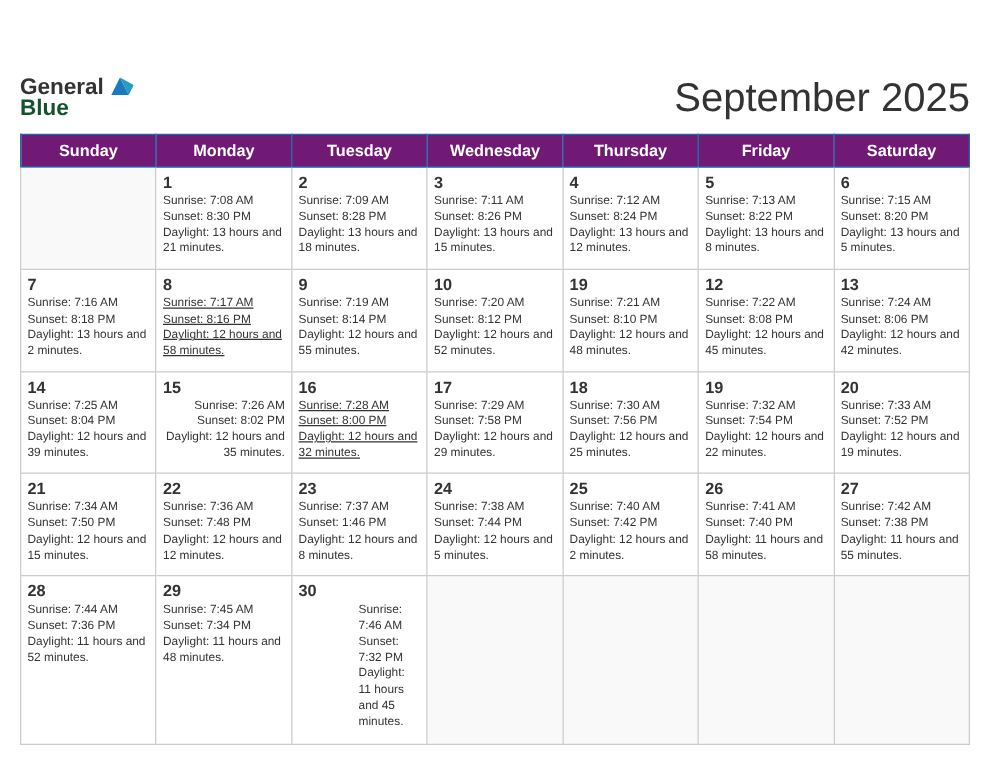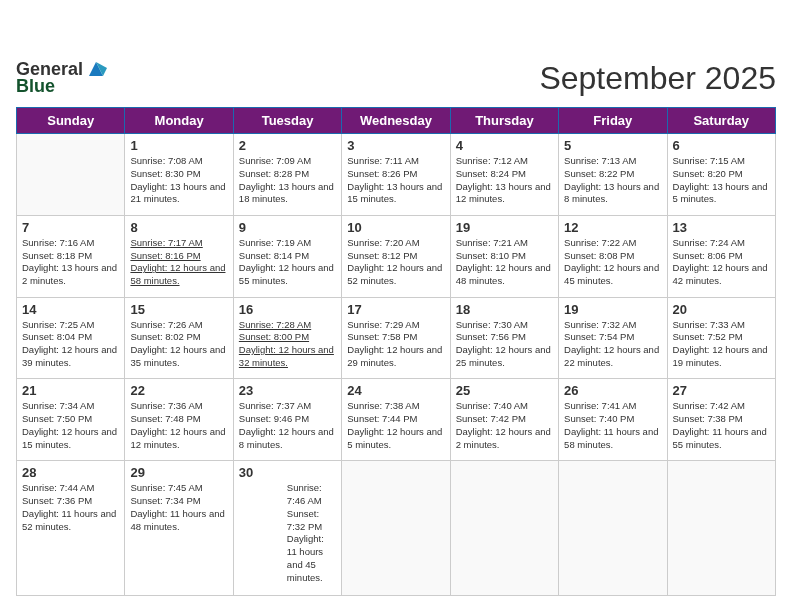--- a/index.html
+++ b/index.html
@@ -214,21 +214,21 @@
         </tr>
         <tr>
           <td>
             <div class="cell-date">14</div>
             <div class="cell-info" style="white-space: pre-line;">Sunrise: 7:25 AM
 Sunset: 8:04 PM
 Daylight: 12 hours and 39 minutes.</div>
           </td>
           <td>
             <div class="cell-date">15</div>
-            <div class="cell-info" style="white-space: pre-line;">Sunrise: 7:26 AM
+            <div class="cell-info" style="white-space: pre-line; text-align: right;">Sunrise: 7:26 AM
 Sunset: 8:02 PM
 Daylight: 12 hours and 35 minutes.</div>
           </td>
           <td>
             <div class="cell-date">16</div>
             <div class="cell-info" style="white-space: pre-line; text-decoration: underline;">Sunrise: 7:28 AM
 Sunset: 8:00 PM
 Daylight: 12 hours and 32 minutes.</div>
           </td>
           <td>
@@ -265,21 +265,21 @@
           </td>
           <td>
             <div class="cell-date">22</div>
             <div class="cell-info" style="white-space: pre-line;">Sunrise: 7:36 AM
 Sunset: 7:48 PM
 Daylight: 12 hours and 12 minutes.</div>
           </td>
           <td>
             <div class="cell-date">23</div>
             <div class="cell-info" style="white-space: pre-line;">Sunrise: 7:37 AM
-Sunset: 9:46 PM
+Sunset: 1:46 PM
 Daylight: 12 hours and 8 minutes.</div>
           </td>
           <td>
             <div class="cell-date">24</div>
             <div class="cell-info" style="white-space: pre-line;">Sunrise: 7:38 AM
 Sunset: 7:44 PM
 Daylight: 12 hours and 5 minutes.</div>
           </td>
           <td>
             <div class="cell-date">25</div>

